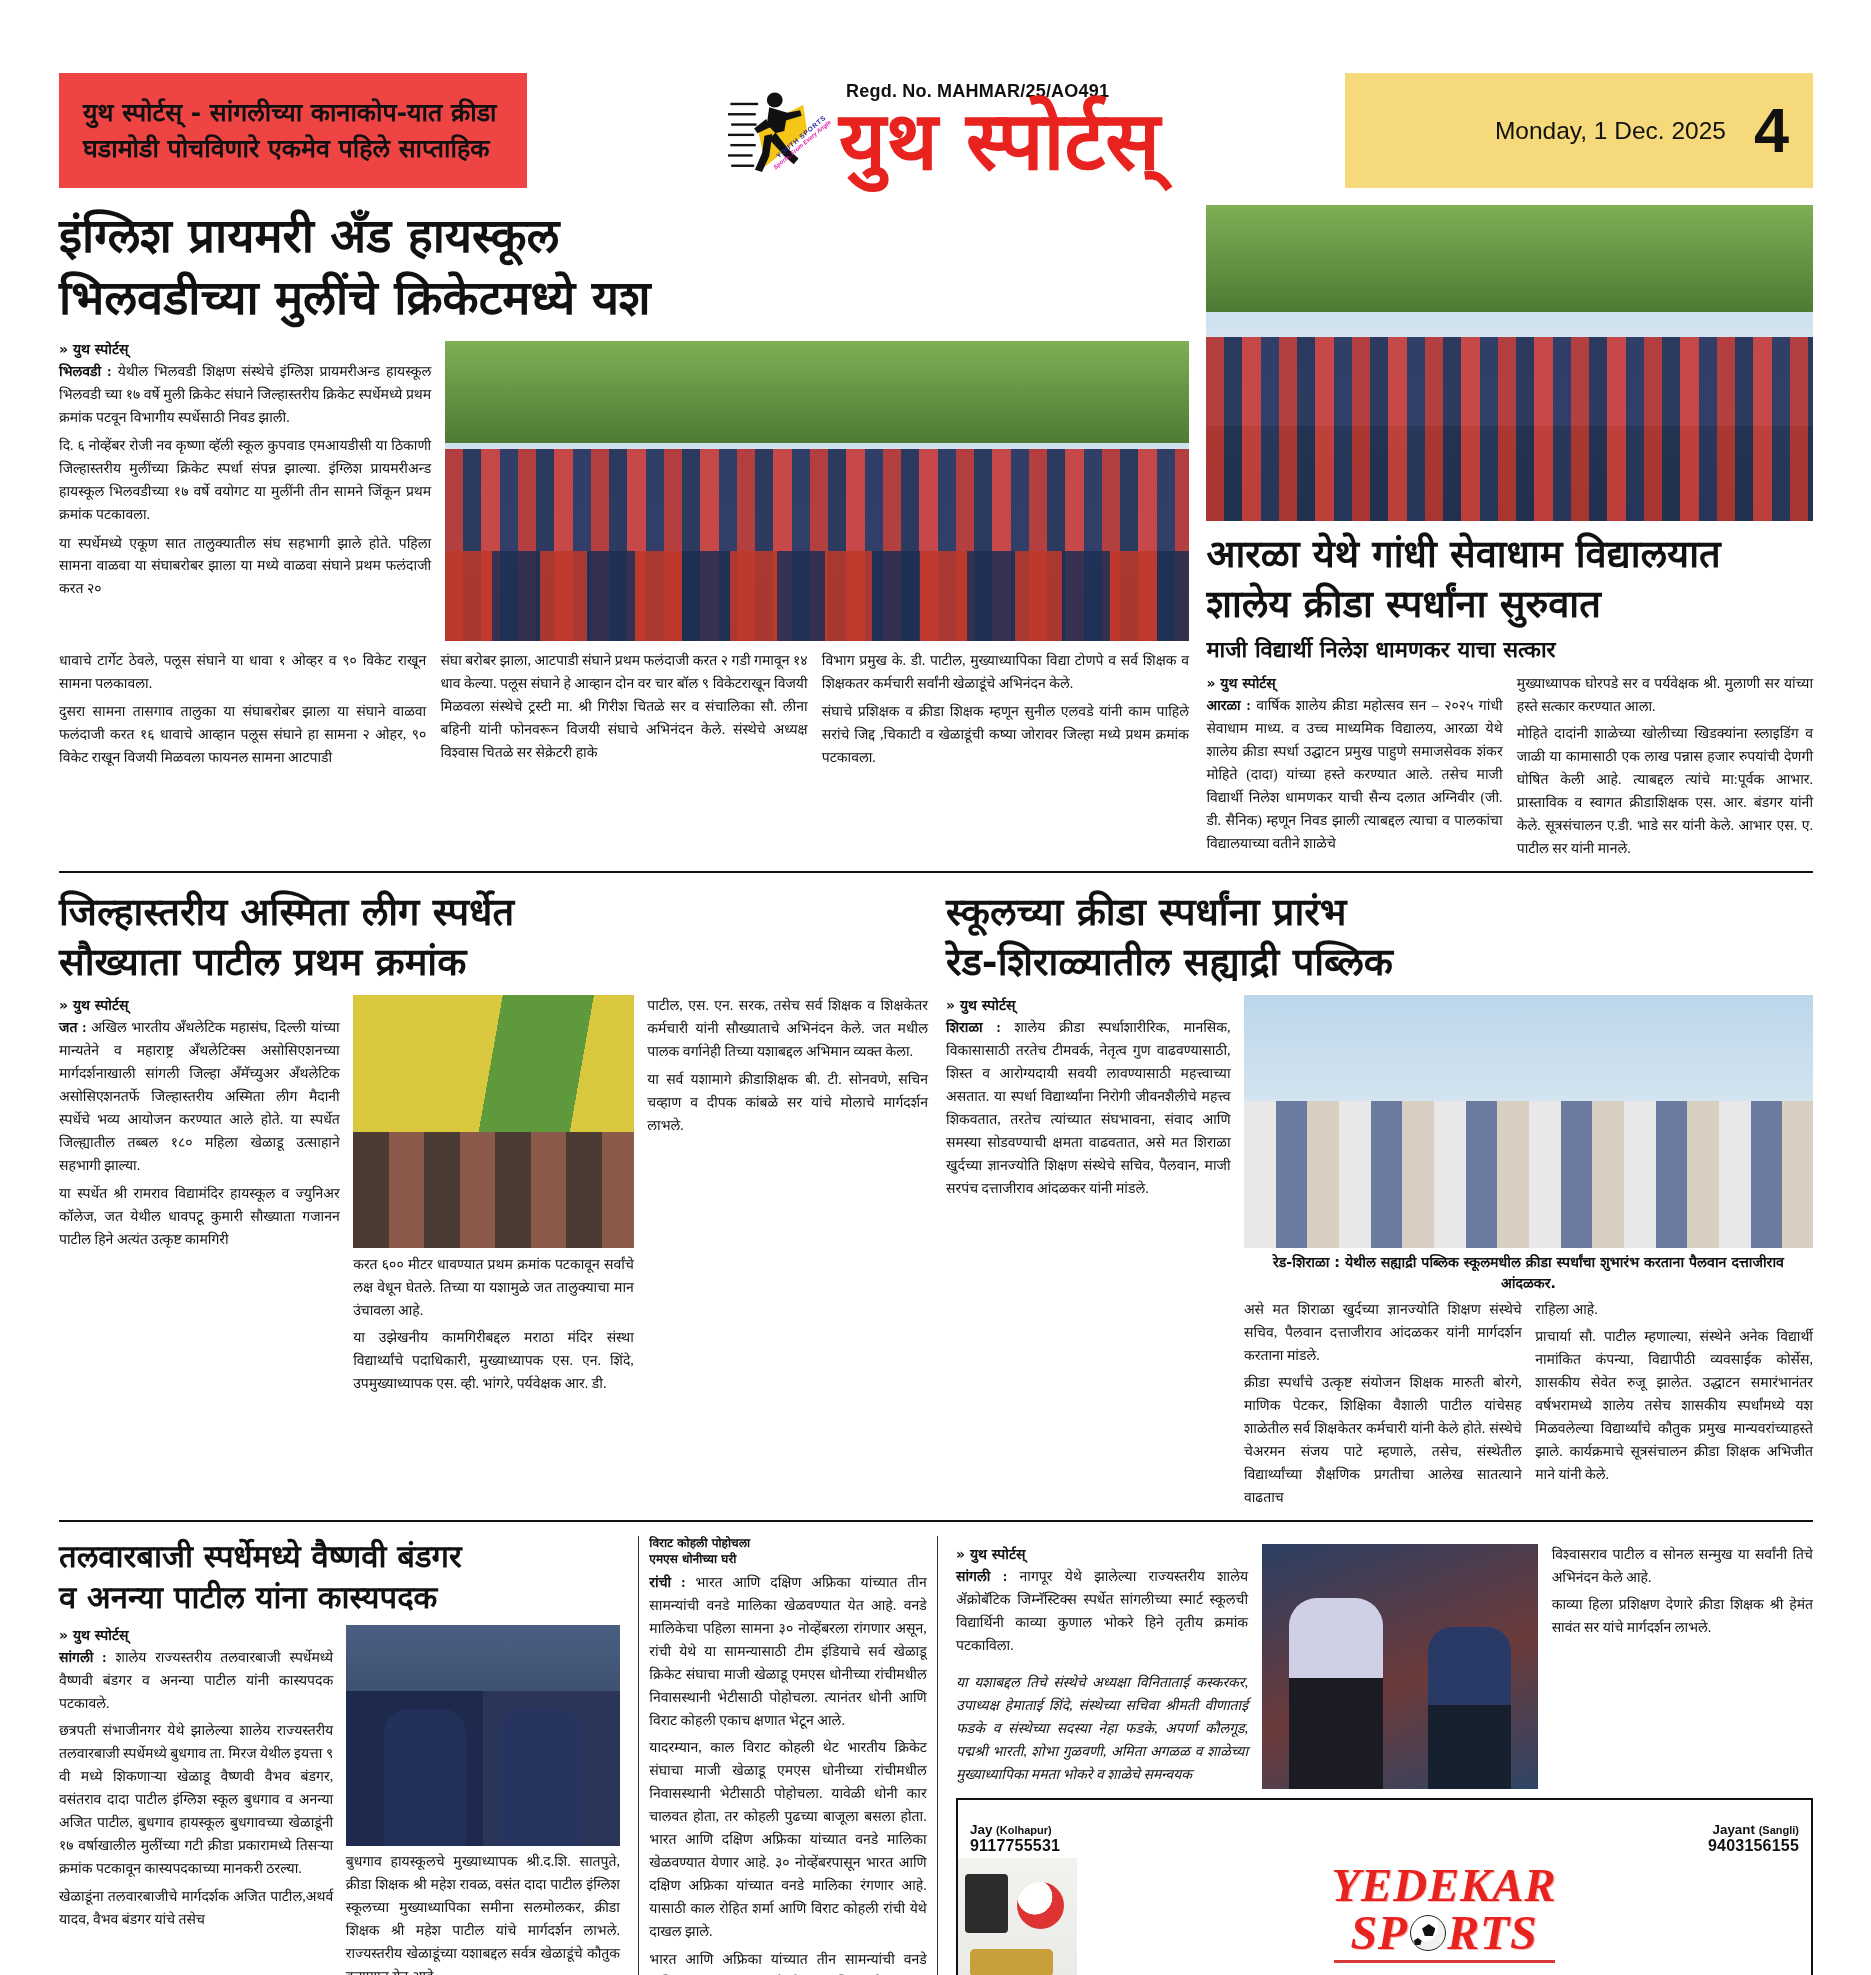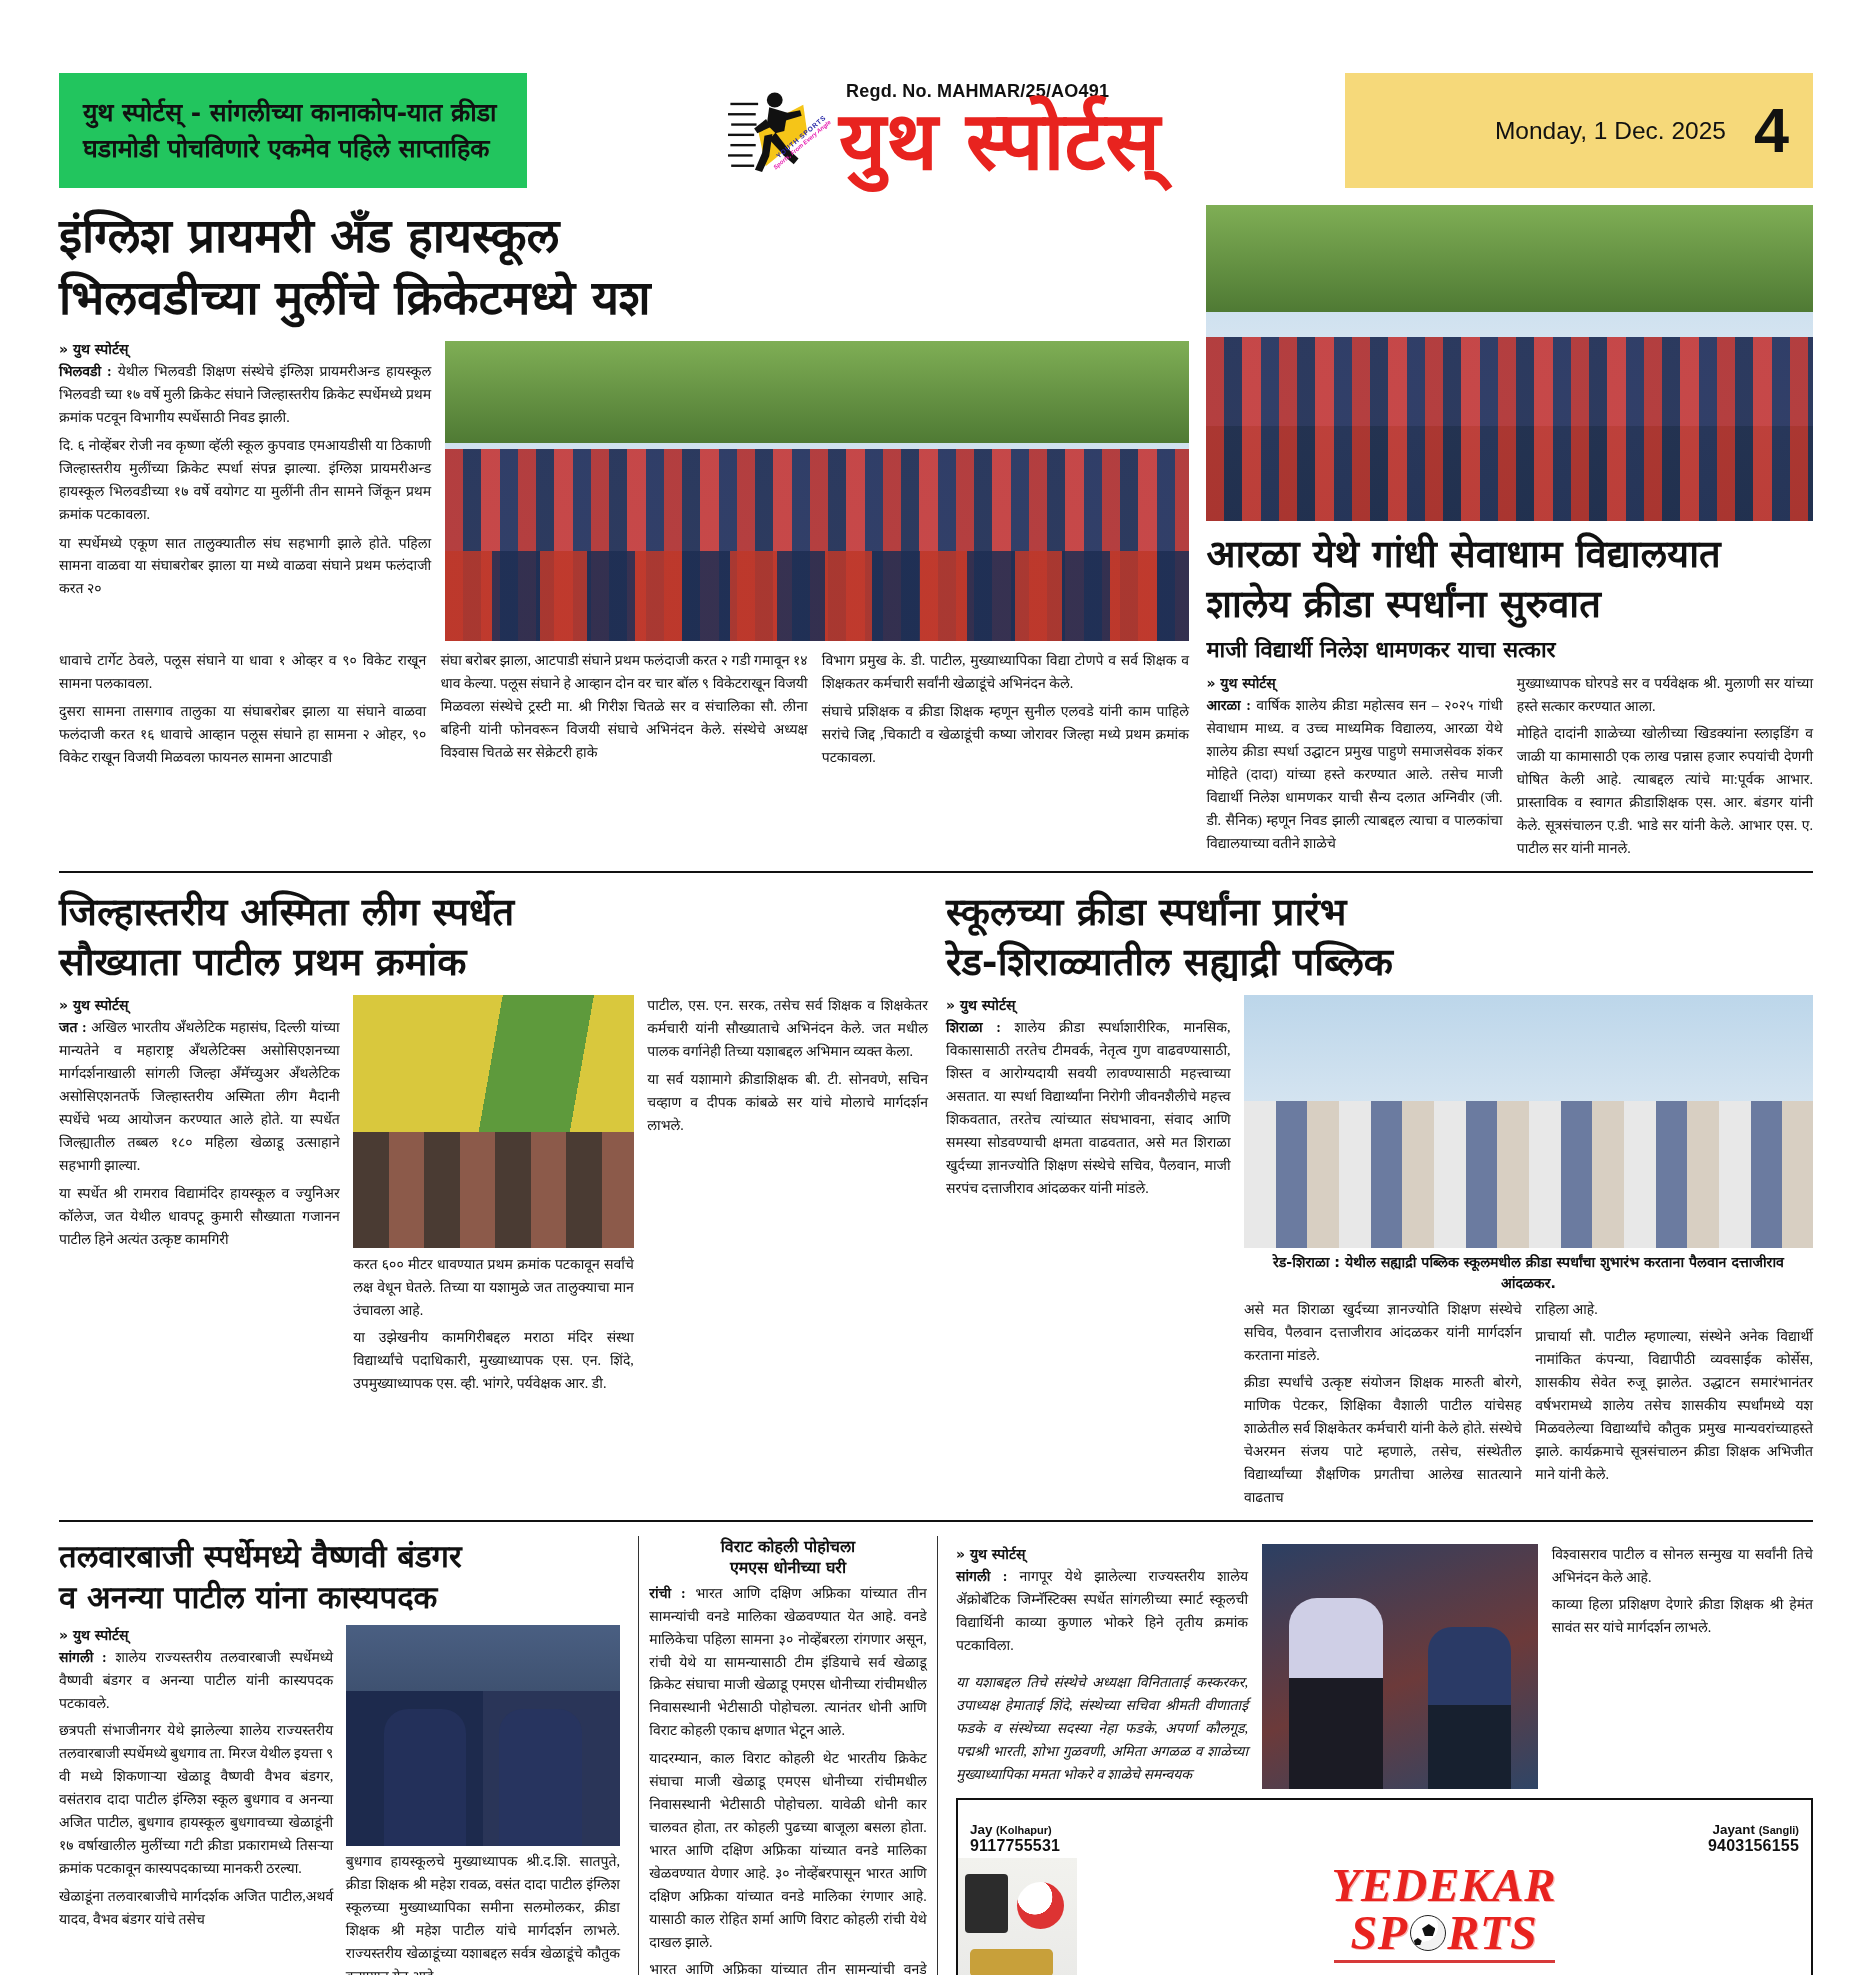--- a/index.html
+++ b/index.html
@@ -18,21 +18,21 @@
   }
 
   
   .masthead {
     display:flex; align-items:stretch;
     height: 115px;
     margin: 73px 59px 0 59px;
     position: relative;
   }
   .mast-left {
-    background:#22c55e;
+    background:#ef4444;
     width: 468px;
     display:flex; flex-direction:column; justify-content:center;
     padding: 0 16px 0 24px;
   }
   .mast-left .ln {
     font-family:"DejaVu Sans", sans-serif;
     font-weight:700;
     font-size: 25px;
     line-height: 1.42;
     color:#111;
@@ -90,21 +90,21 @@
   .hl1 {
     font-family:"DejaVu Sans", sans-serif;
     font-weight:700;
     color:#111;
     line-height:1.32;
   }
   .hl-mega { font-size: 47px; }
   .hl-big  { font-size: 38px; }
   .hl-med  { font-size: 31px; }
   .hl-sm   { font-size: 22px; }
-  .hl-xs   { font-size: 16px; text-align: center; }
+  .hl-xs   { font-size: 12px; }
 
   .byline {
     font-family:"DejaVu Sans", sans-serif;
     font-weight:700;
     font-size: 14px;
     color:#111;
     margin-bottom: 3.2px;
   }
   .body {
     font-family:"Liberation Serif", serif;

